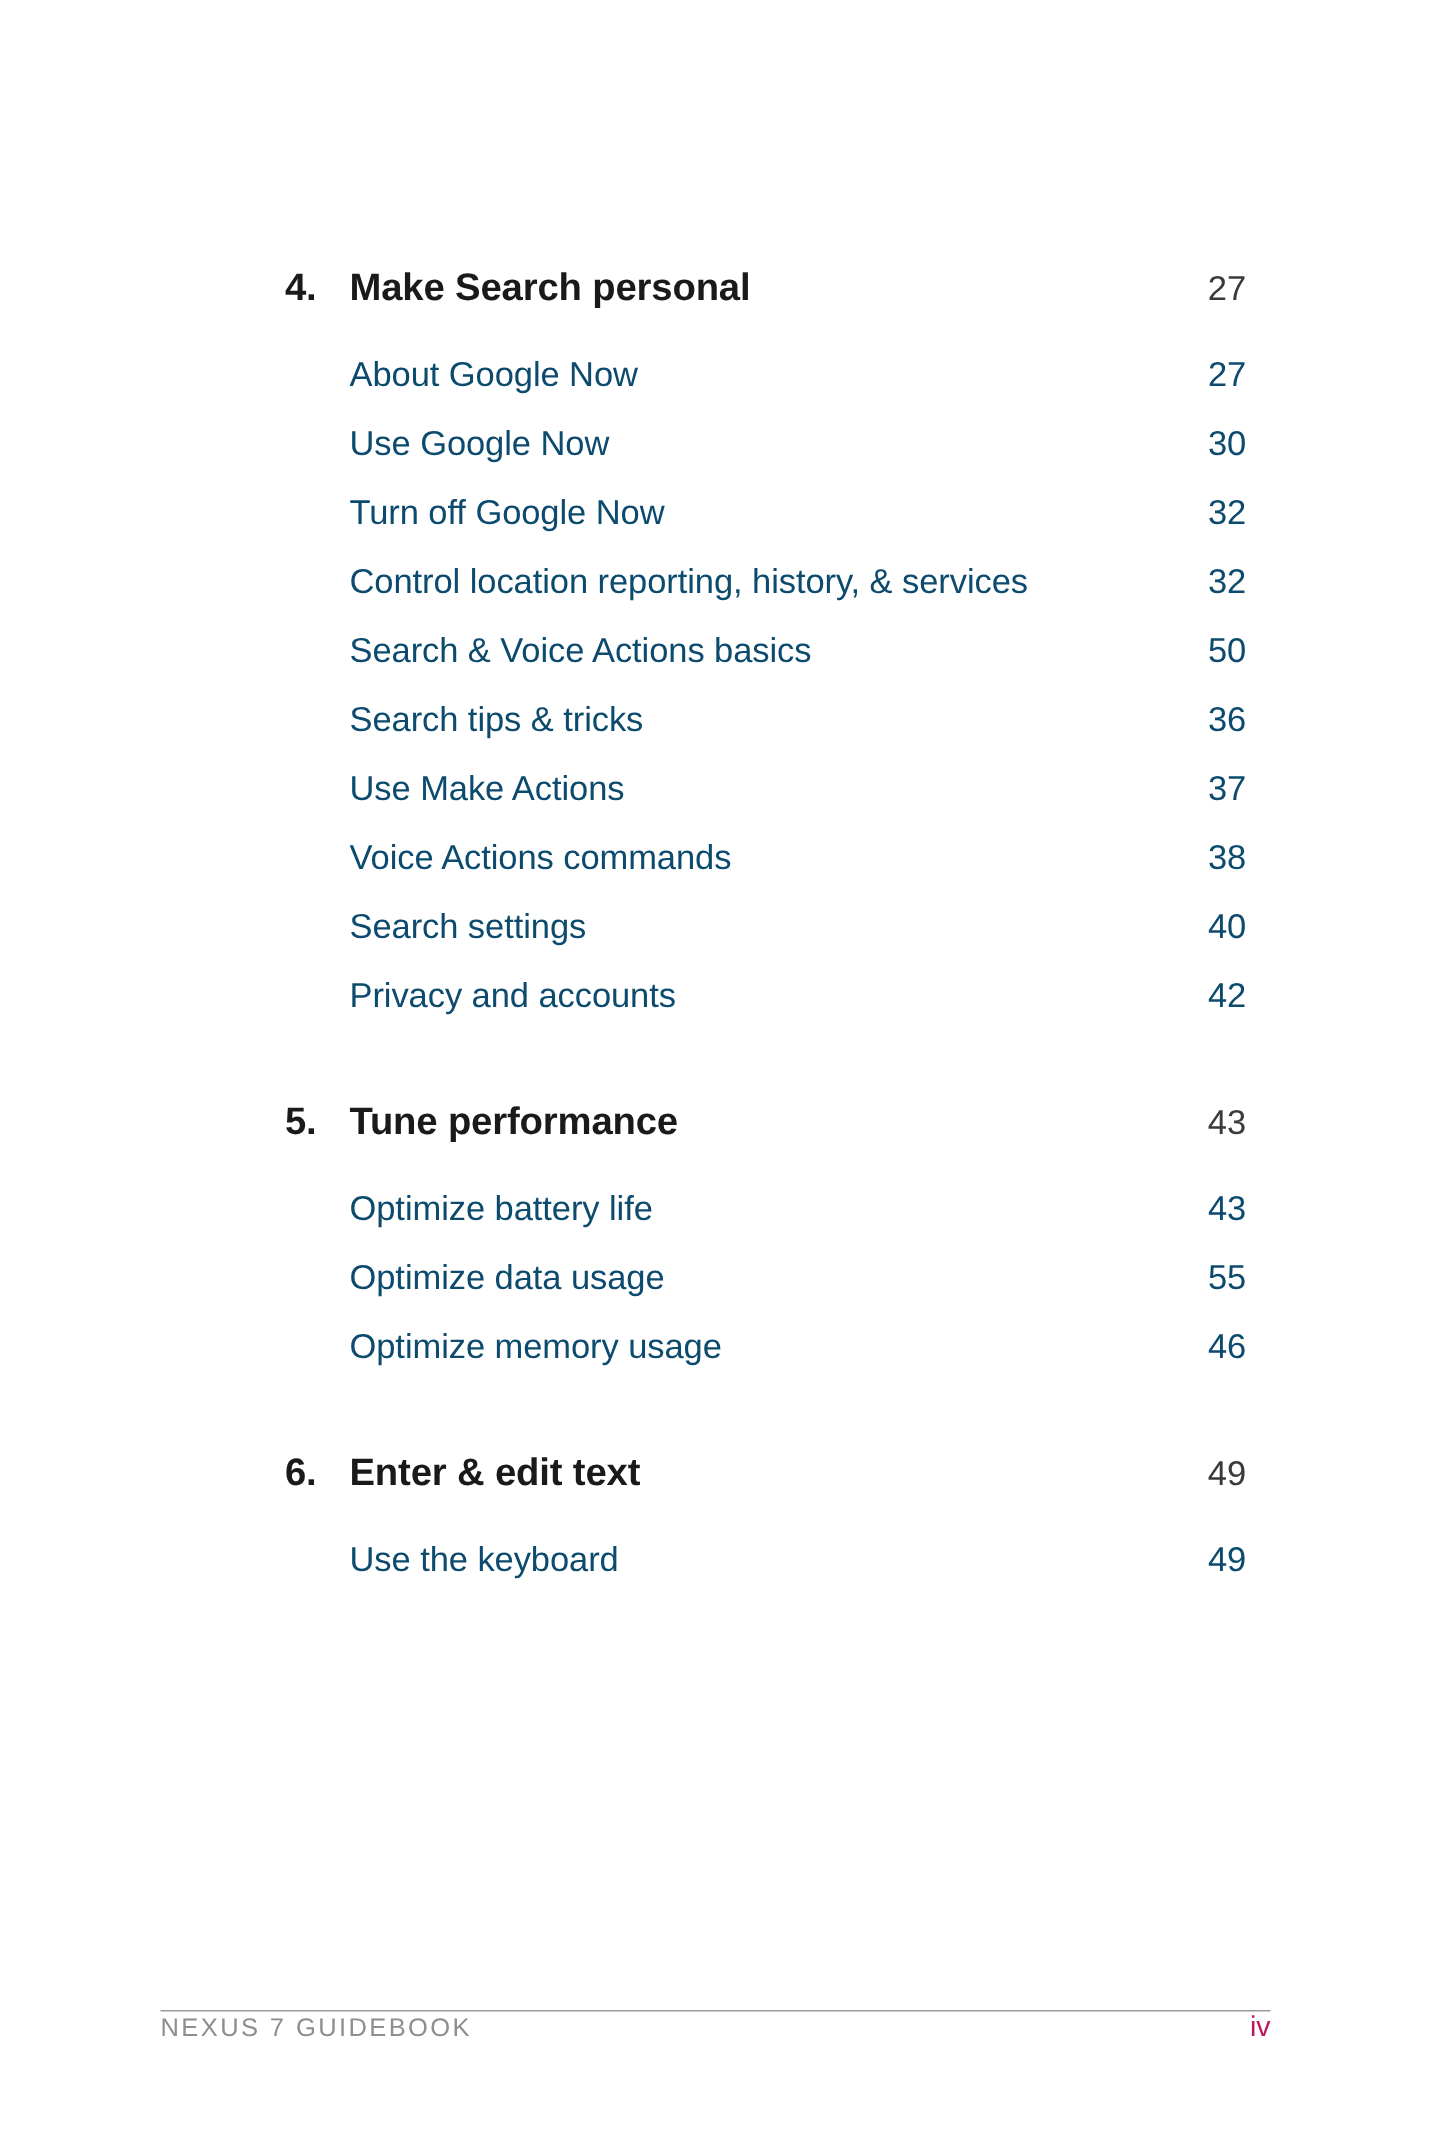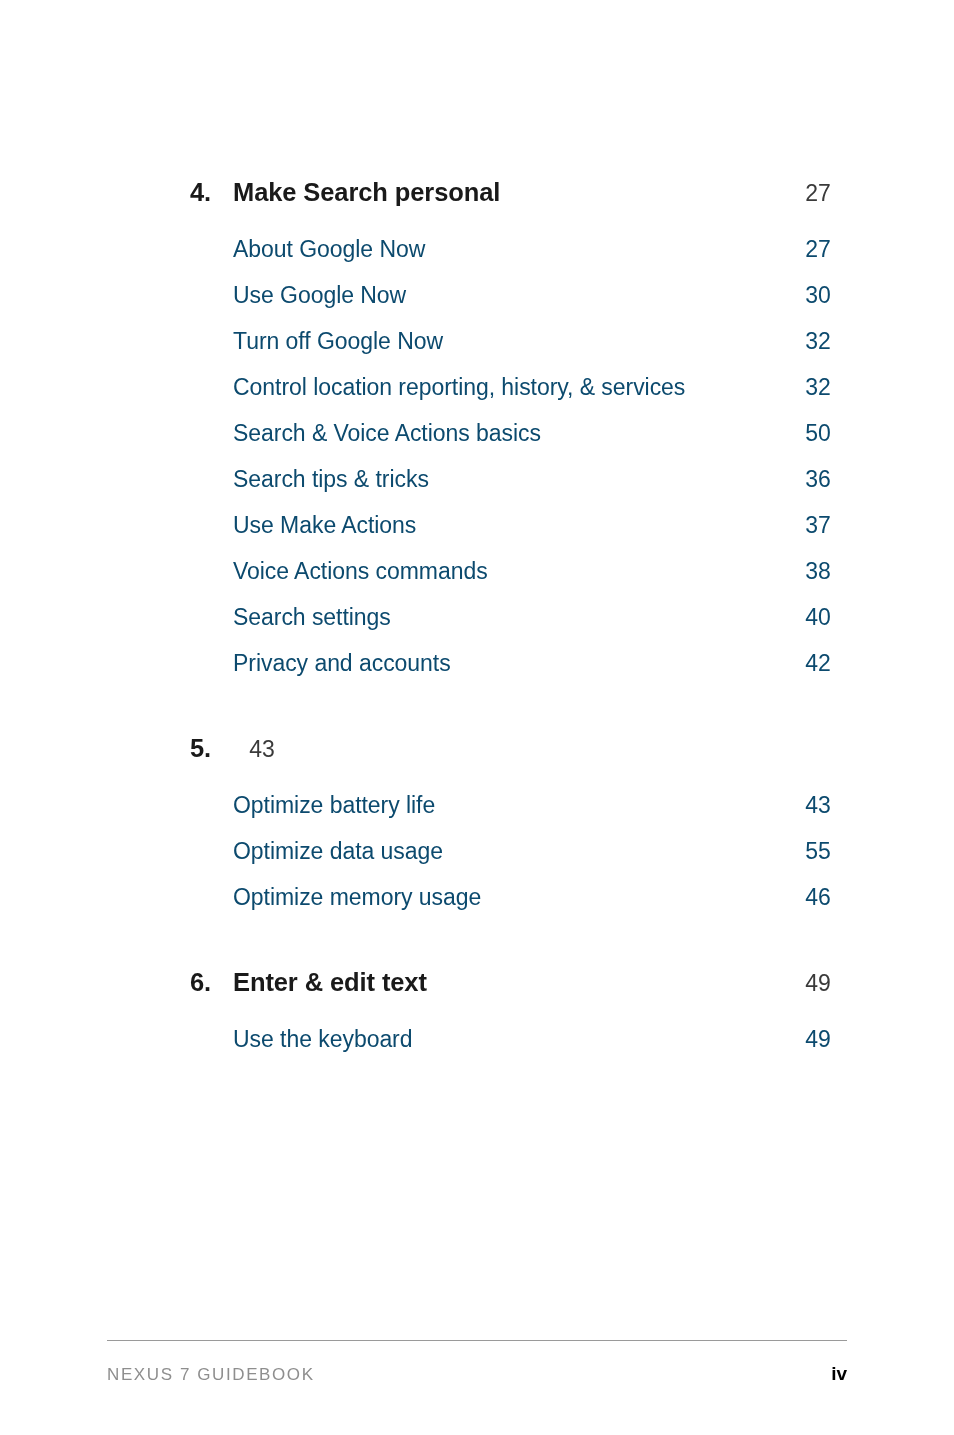--- a/index.html
+++ b/index.html
@@ -106,33 +106,32 @@
   }
   #footer-rule {
     width: 100%;
     height: 1px;
     background: #9a9a9a;
   }
   #footer-inner {
     display: flex;
     align-items: baseline;
     justify-content: space-between;
-    margin-top: 22px;
     text-align: right;
   }
   #footer-title {
     font-size: 17px;
     letter-spacing: 1.6px;
     color: #8e8e8e;
     font-weight: normal;
   }
   #footer-page {
     font-size: 19px;
-    color: #000000;
-    font-weight: bold;
+    color: #be185d;
+    font-weight: normal;
   }
 </style>
 </head>
 <body>
 
 <div id="page">
 
   <div id="toc">
       <div class="chapter-group">
         <div class="toc-row chapter-row">
@@ -189,20 +188,21 @@
           <div class="toc-row entry-row">
             <div class="num-col"></div>
             <div class="label-col">Privacy and accounts</div>
             <div class="page-col">42</div>
           </div>
         </div>
       </div>
       <div class="chapter-group">
         <div class="toc-row chapter-row">
           <div class="num-col">5.</div>
+          <div class="label-col">Tune performance</div>
           <div class="page-col">43</div>
         </div>
         <div class="entries">
           <div class="toc-row entry-row">
             <div class="num-col"></div>
             <div class="label-col">Optimize battery life</div>
             <div class="page-col">43</div>
           </div>
           <div class="toc-row entry-row">
             <div class="num-col"></div>

